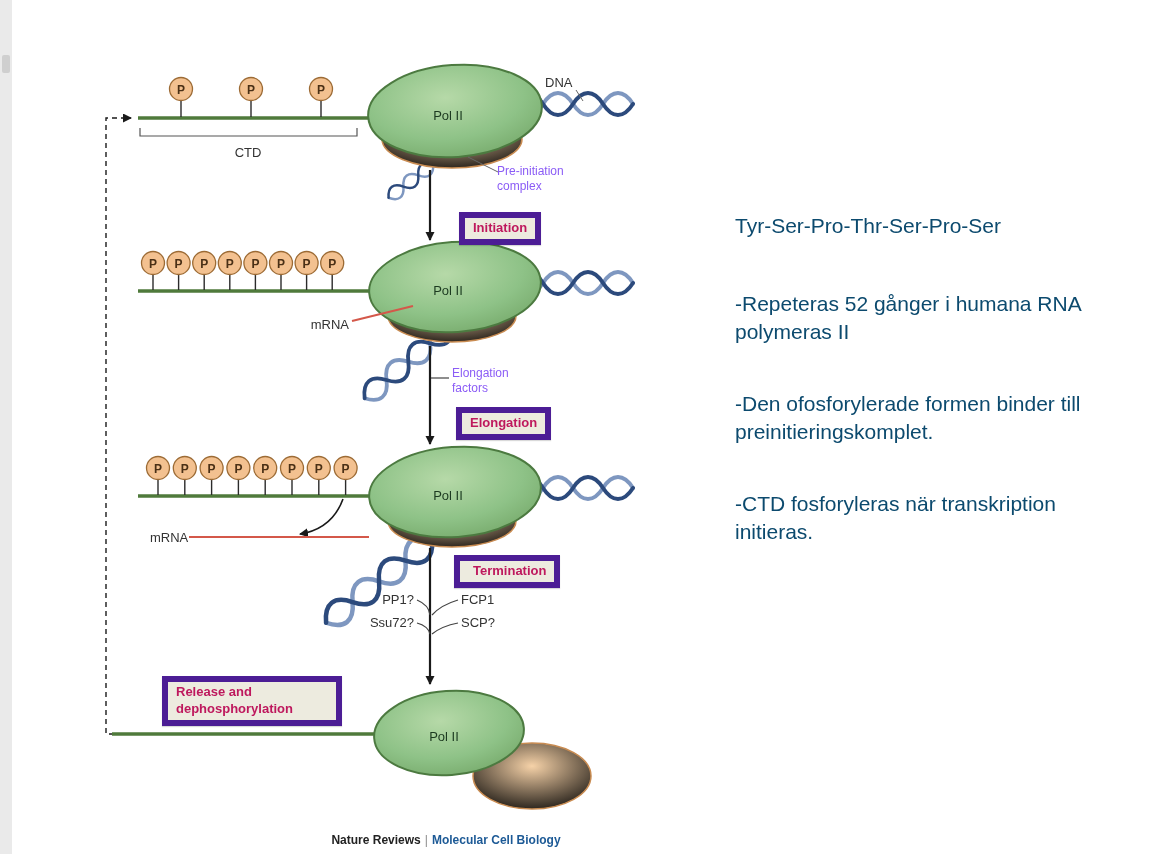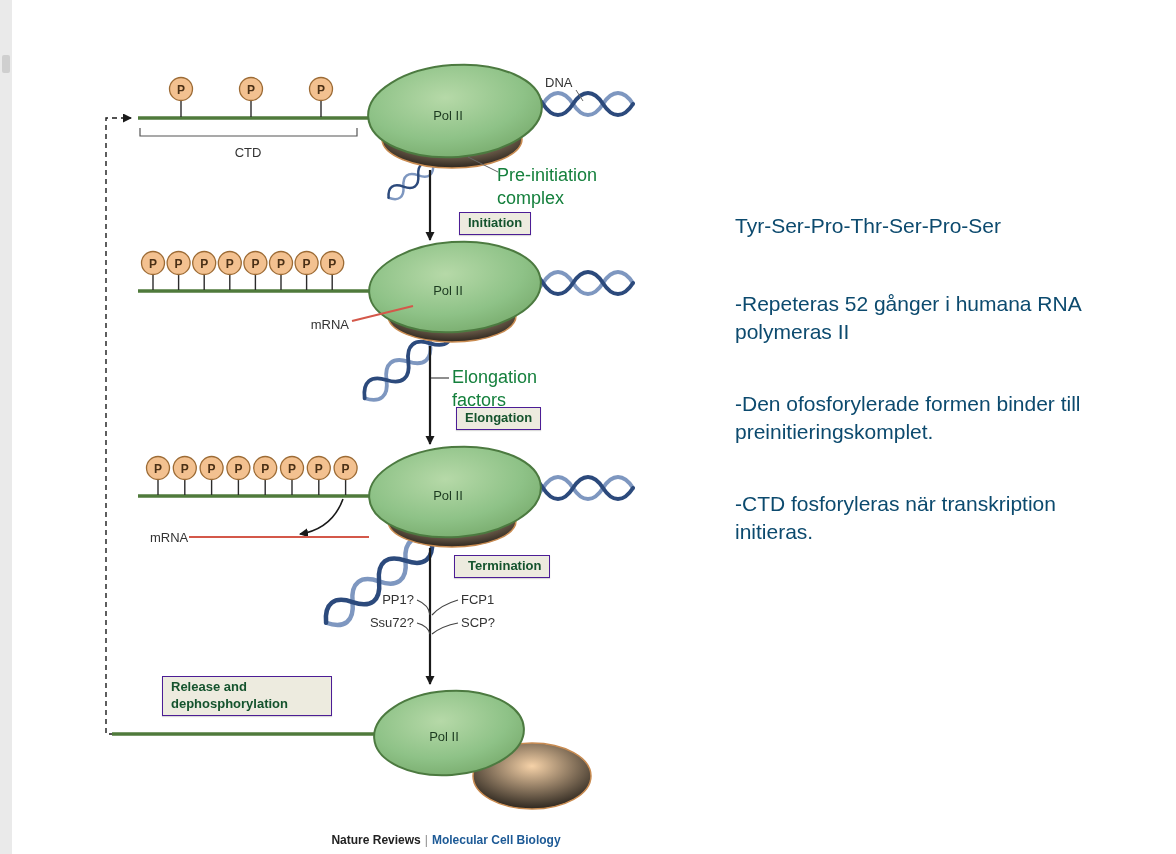--- a/index.html
+++ b/index.html
@@ -27,26 +27,26 @@
   .poltext{font:13px "Liberation Sans", sans-serif;fill:#1c3a20;text-anchor:middle;}
   .mrna{stroke:#d4584a;stroke-width:2;fill:none;}
   .leader{stroke:#666;stroke-width:1;fill:none;}
   .connector{stroke:#444;stroke-width:1.2;fill:none;}
   .bracket{stroke:#555;stroke-width:1.2;fill:none;}
   .helix-dark{stroke:#2c4a7c;stroke-width:4;fill:none;stroke-linecap:round;}
   .helix-light{stroke:#7e97c0;stroke-width:4;fill:none;stroke-linecap:round;}
 
   
   .boxlabel{
-    position:absolute;background:#edebdf;border:1px solid #4c1d95;color:#14532d;
+    position:absolute;background:#edebdf;border:6px solid #4c1d95;color:#be185d;
     font-weight:bold;font-size:13px;padding:2px 8px;line-height:1.3;
     box-shadow:0 1px 1px rgba(0,0,0,.15);white-space:nowrap;
   }
   .boxlabel.wrap{white-space:normal;}
-  .plain-label{position:absolute;font-size:18px;color:#15803d;line-height:1.25;}
+  .plain-label{position:absolute;font-size:12px;color:#8b5cf6;line-height:1.25;}
 
   
   .notes{position:absolute;left:735px;top:212px;width:378px;color:#0c4a6e;font-size:21px;line-height:28px;}
   .notes .heading{margin:0 0 50px 0;}
   .notes .bullet{margin:0 0 44px 0;}
 
   
   .caption{position:absolute;left:236px;top:833px;width:420px;text-align:center;
     font-size:12px;font-weight:bold;color:#222;}
   .caption .sep{color:#8a8a8a;margin:0 4px;font-weight:normal;}

